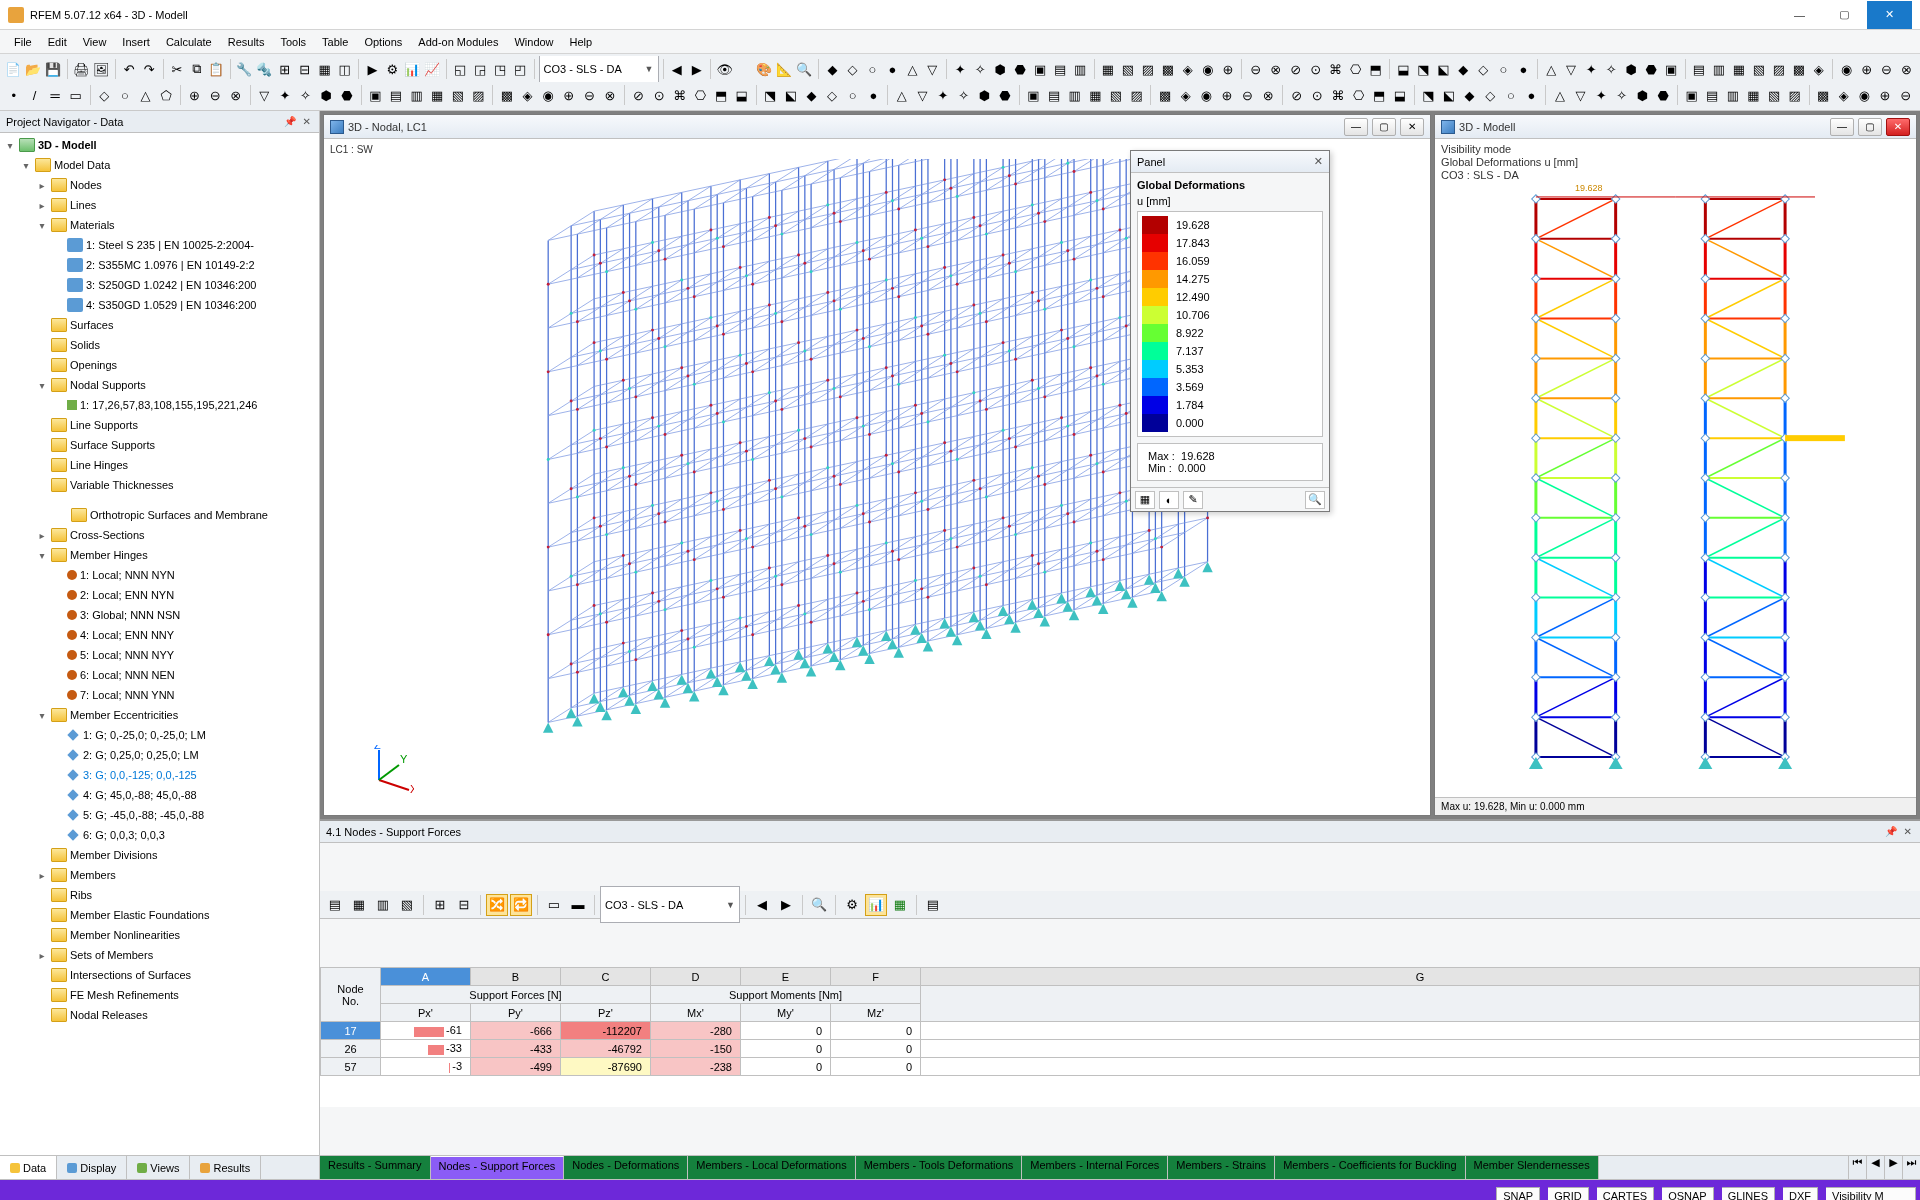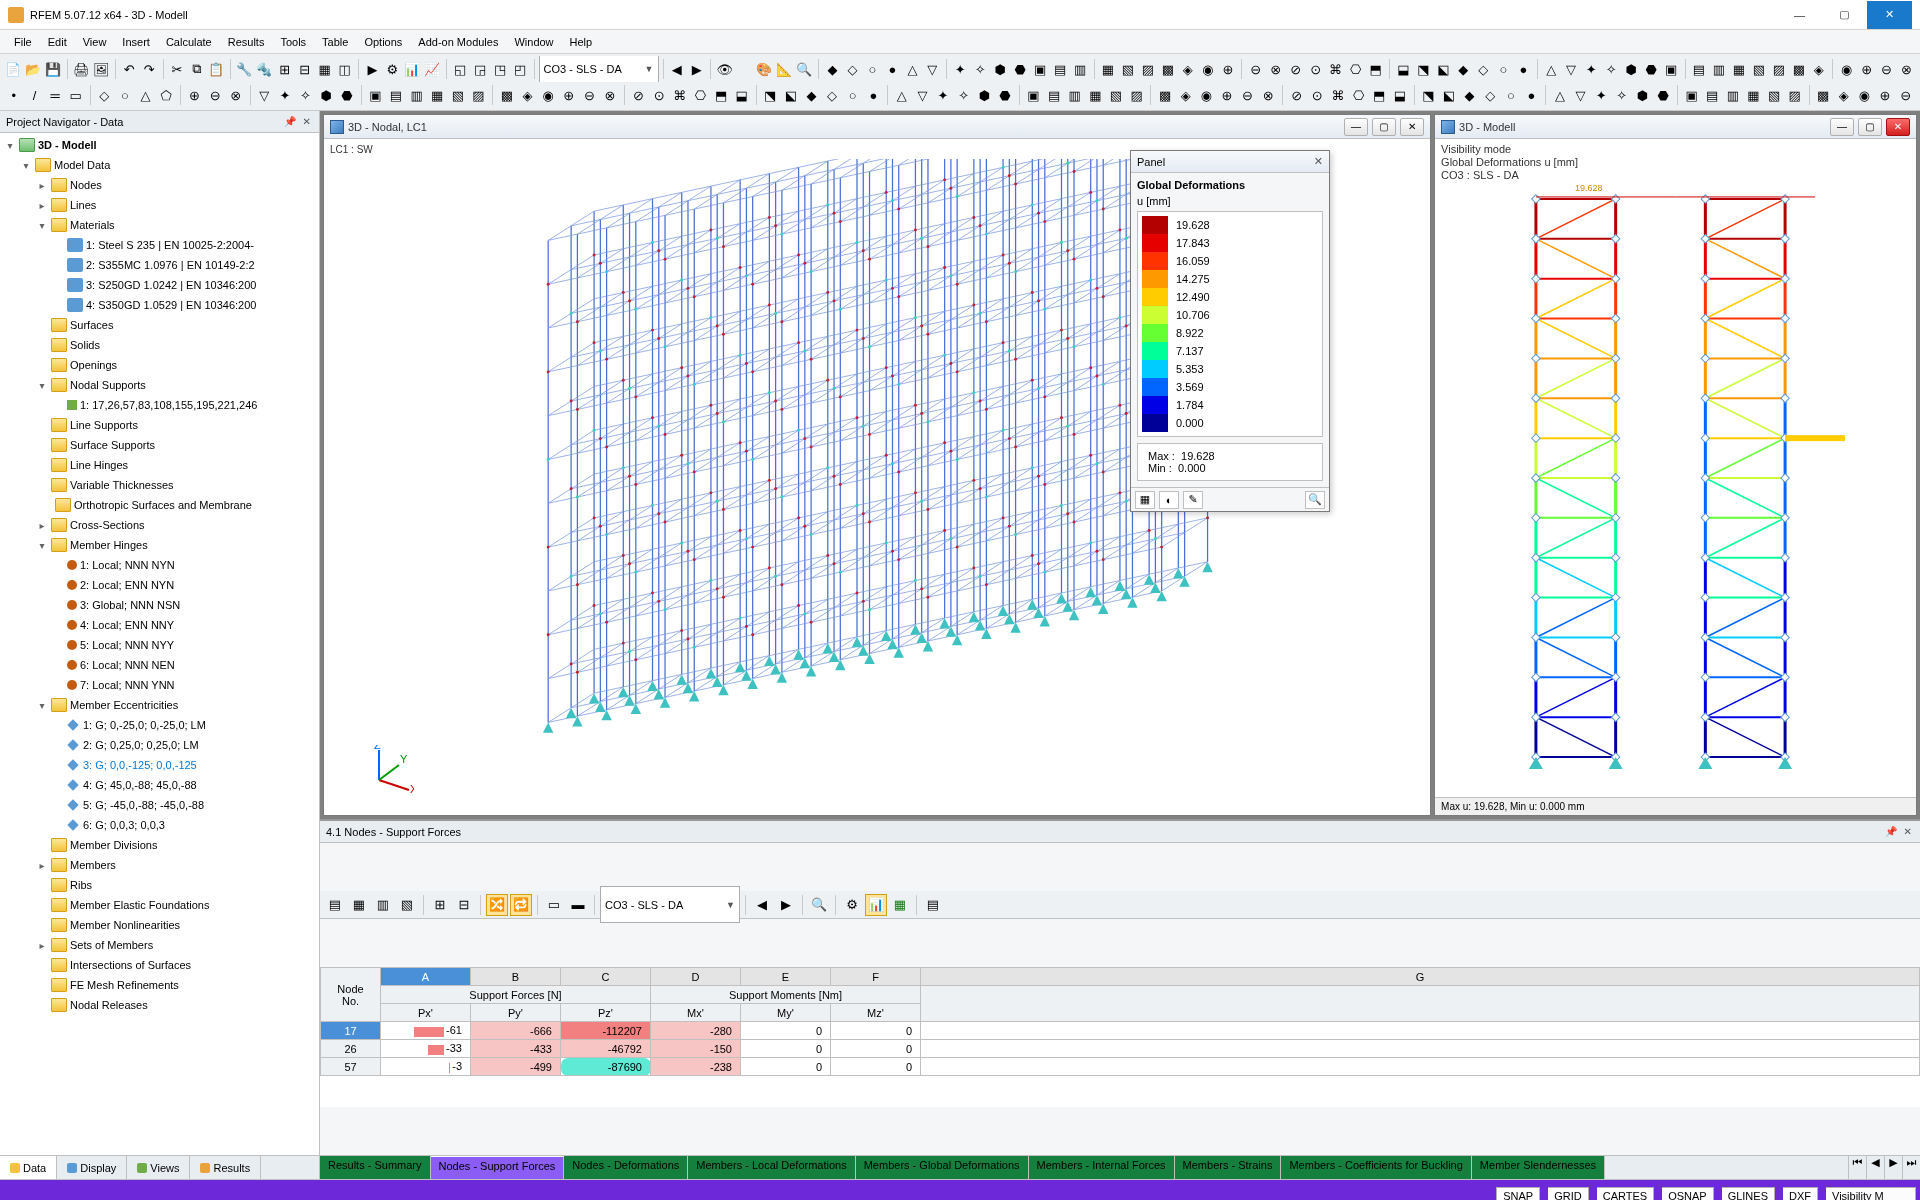--- a/index.html
+++ b/index.html
@@ -91,21 +91,21 @@
 .grid-wrap { flex: 1; background: #fff; overflow: auto; }
 table.data-grid { border-collapse: collapse; width: 100%; }
 table.data-grid th, table.data-grid td { border: 1px solid #c0c0c0; padding: 1px 4px; height: 18px; text-align: center; background: #fff; }
 table.data-grid th { background: #eef1f4; font-weight: normal; }
 table.data-grid th.col-letter { background: #e4e4e4; }
 table.data-grid th.col-letter.sel { background: #4a90d9; color: #fff; }
 table.data-grid td.rh { background: #eef1f4; text-align: center; }
 table.data-grid td.rh.sel { background: #4a90d9; color: #fff; }
 table.data-grid td.num { text-align: right; padding-right: 8px; }
 table.data-grid td.num.neg { background: #f8c5c5; }
-table.data-grid td.num.neg2 { background: #5eead4; border-radius: 7px; }
+table.data-grid td.num.neg2 { background: #fef9c3; }
 table.data-grid td.num.neg3 { background: #f28080; }
 .mini-bar { display: inline-block; height: 10px; vertical-align: middle; margin-right: 2px; }
 
 .result-tabs { height: 24px; background: #e8edf2; border-top: 1px solid #c0c0c0; display: flex; overflow: hidden; }
 .rtab { padding: 3px 8px; border-right: 1px solid #c0c0c0; cursor: pointer; white-space: nowrap; background: #15803d; }
 .rtab.active { background: #8b5cf6; border-top: 1px solid #fff; }
 .rtab-nav { display: flex; margin-left: auto; }
 .rtab-nav span { width: 18px; text-align: center; cursor: pointer; border-left: 1px solid #c0c0c0; }
 
 .statusbar { height: 32px; background: #6d28d9; border-top: 1px solid #c0c0c0; display: flex; align-items: center; justify-content: flex-end; padding: 0 4px; gap: 8px; }
@@ -444,21 +444,21 @@
       <div class="tree-item" style="padding-left:36px;">
           <span class="exp"></span>
           <span class="ico folder"></span>
           <span>Line Hinges</span>
         </div>
       <div class="tree-item" style="padding-left:36px;">
           <span class="exp"></span>
           <span class="ico folder"></span>
           <span>Variable Thicknesses</span>
         </div>
-      <div class="tree-item" style="padding-left:40px;">
+      <div class="tree-item" style="padding-left:56px;margin-top:10px;">
           <span class="exp"></span>
           <span class="ico folder"></span>
           <span>Orthotropic Surfaces and Membrane</span>
         </div>
       <div class="tree-item" style="padding-left:36px;">
           <span class="exp">▸</span>
           <span class="ico folder"></span>
           <span>Cross-Sections</span>
         </div>
       <div class="tree-item" style="padding-left:36px;">
@@ -2663,21 +2663,21 @@
                 <td></td>
               </tr>
             </tbody>
         </table>
       </div>
       <div class="result-tabs">
         <div class="rtab">Results - Summary</div>
         <div class="rtab active">Nodes - Support Forces</div>
         <div class="rtab">Nodes - Deformations</div>
         <div class="rtab">Members - Local Deformations</div>
-        <div class="rtab">Members - Global Deformations</div>
+        <div class="rtab">Members - Tools Deformations</div>
         <div class="rtab">Members - Internal Forces</div>
         <div class="rtab">Members - Strains</div>
         <div class="rtab">Members - Coefficients for Buckling</div>
         <div class="rtab">Member Slendernesses</div>
         <div class="rtab-nav">
           <span>⏮</span>
           <span>◀</span>
           <span>▶</span>
           <span>⏭</span>
         </div>

